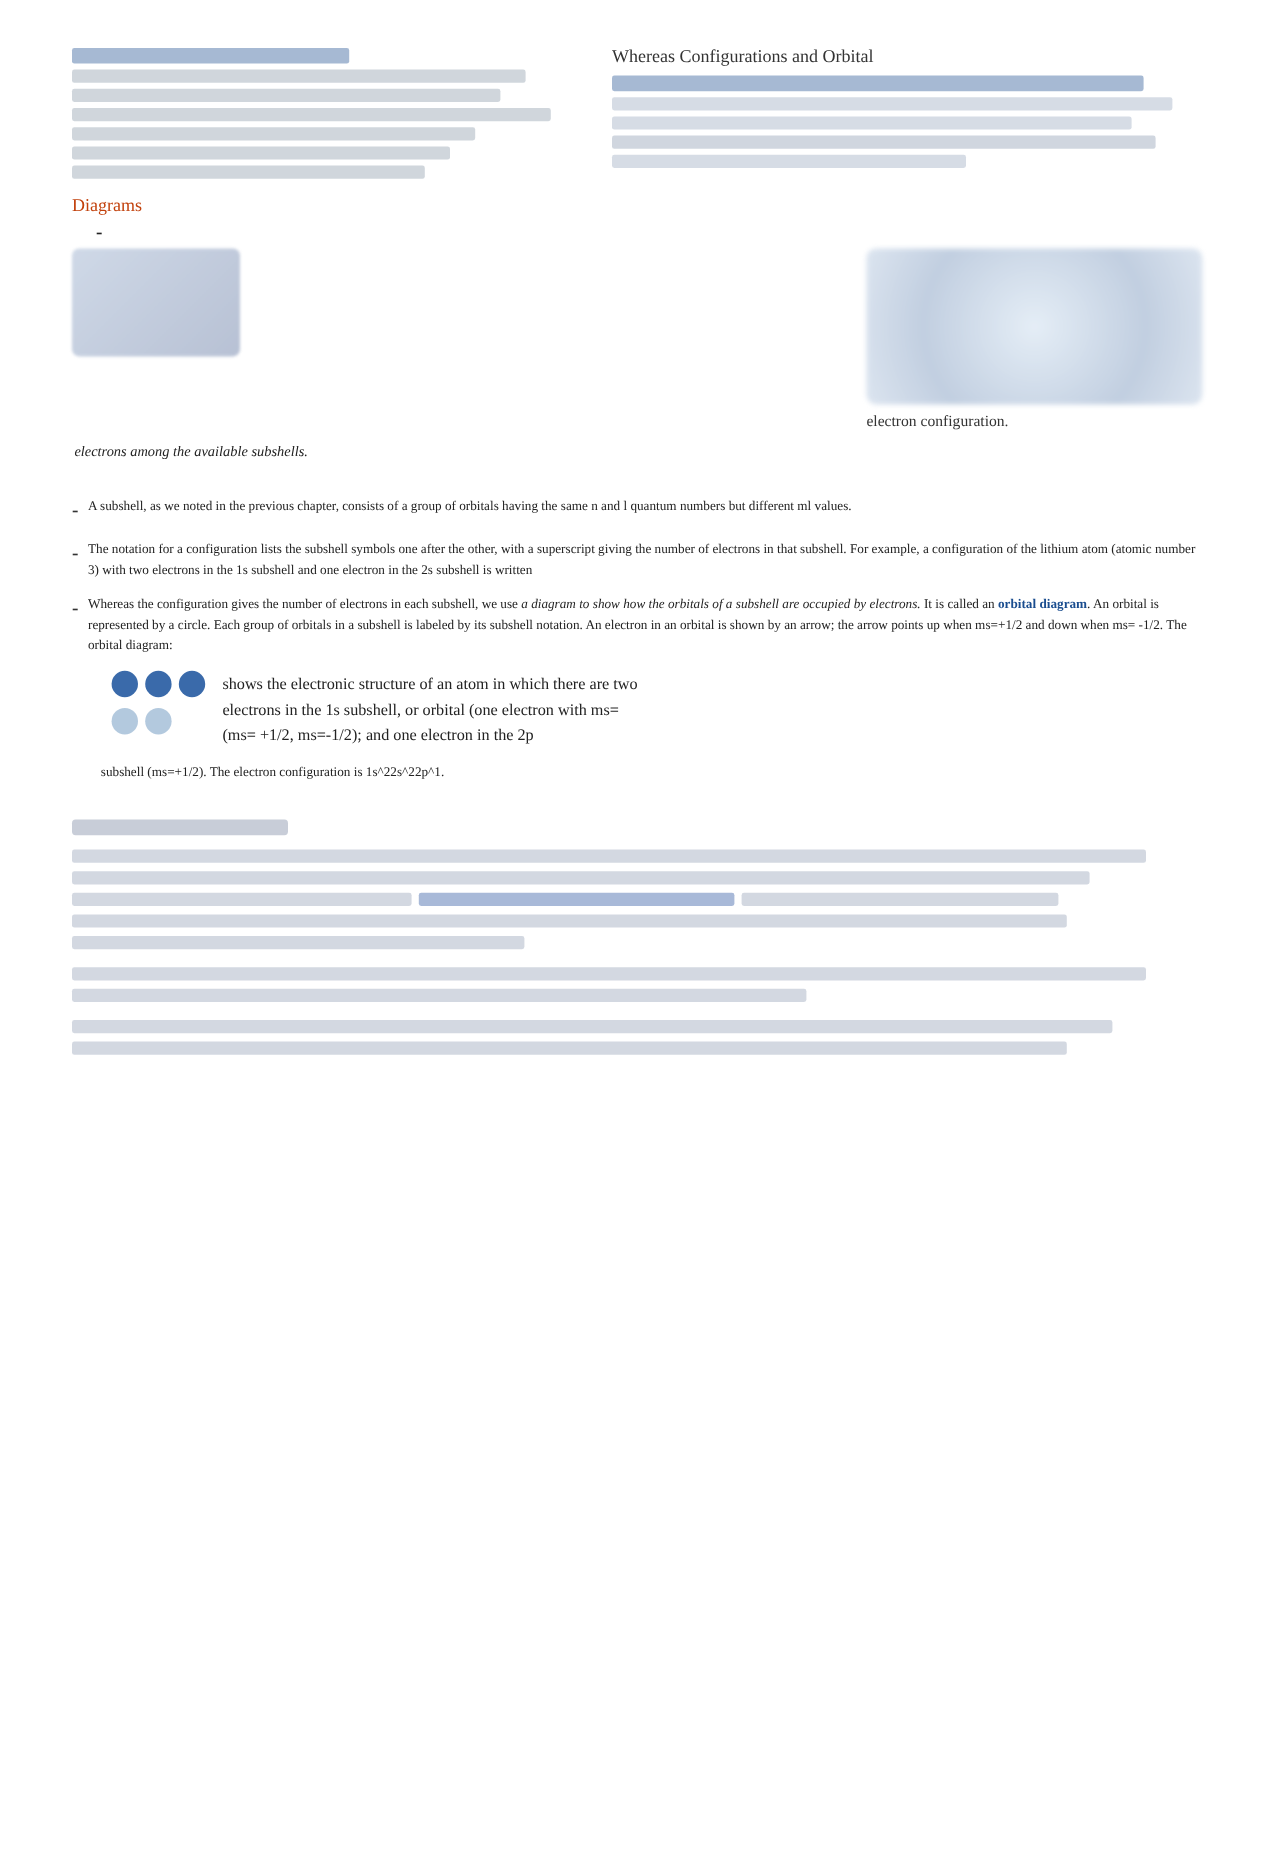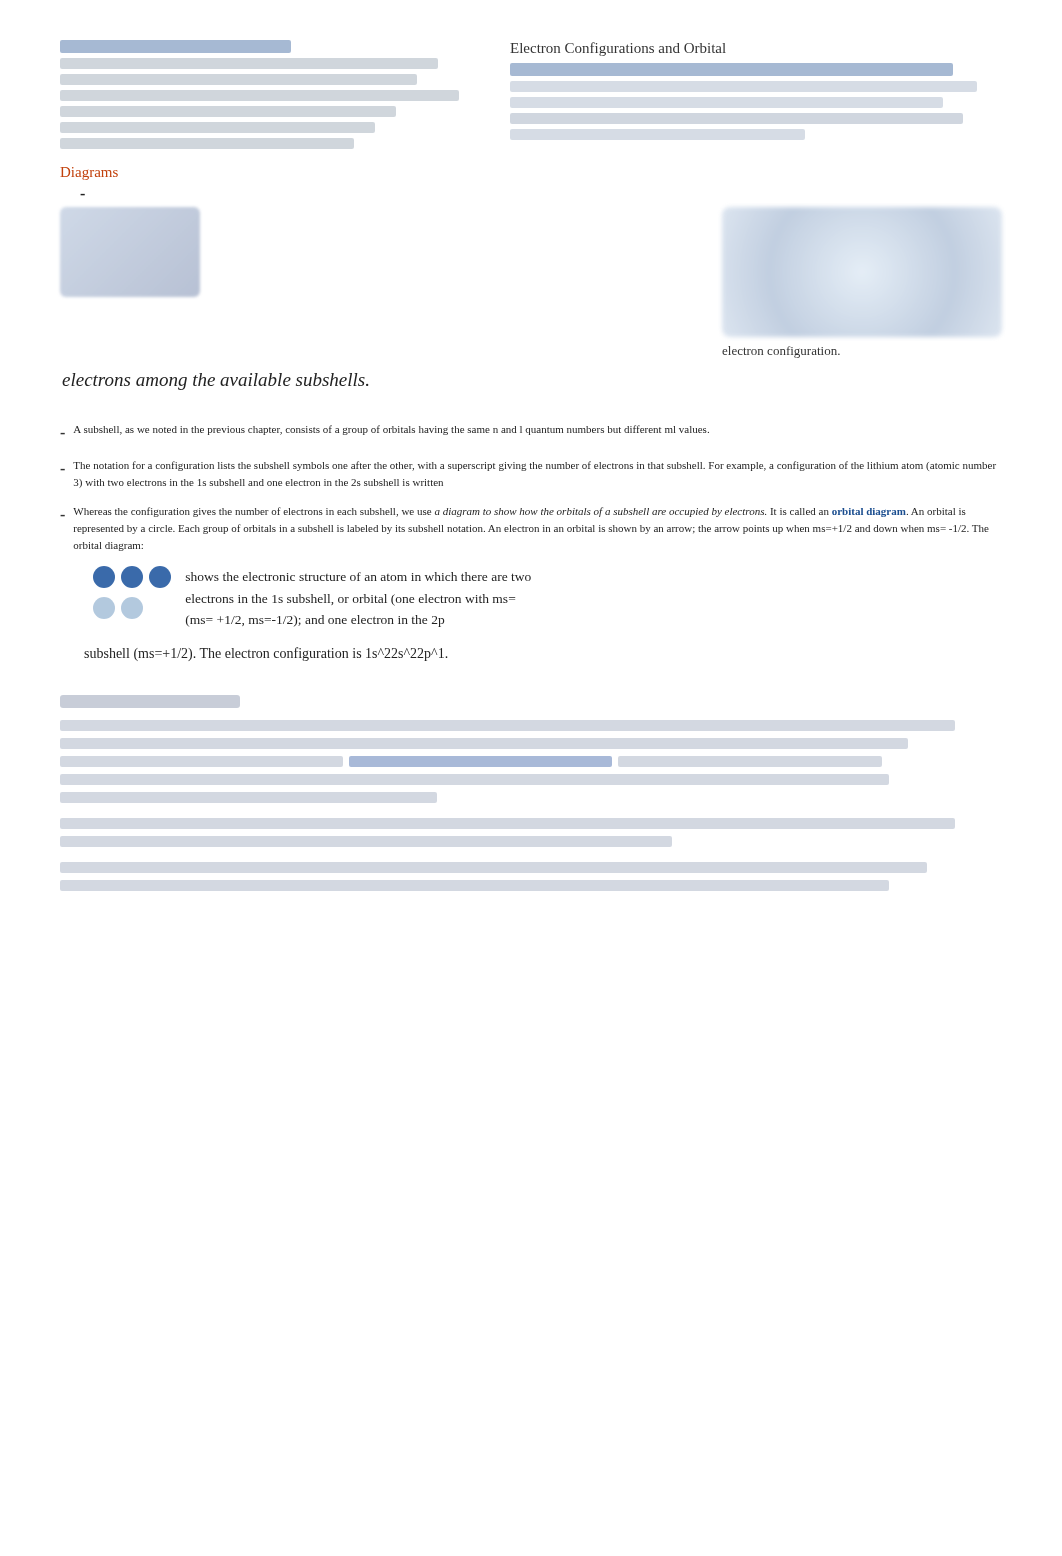--- a/index.html
+++ b/index.html
@@ -61,21 +61,21 @@
       font-style: italic;
     }
 
     .bold-blue {
       font-weight: bold;
       color: #1a4d8f;
     }
 
     
     .electron-config-line {
-      font-size: 14px;
+      font-size: 11px;
       line-height: 1.55;
       margin-bottom: 8px;
     }
 
     
     .bottom-blurred {
       margin-top: 30px;
     }
 
     .bottom-title-bar {
@@ -251,21 +251,21 @@
         <div class="h-blur-highlight" style="width:55%;"></div>
         <div class="h-blur" style="width:90%;"></div>
         <div class="h-blur" style="width:85%;"></div>
         <div class="h-blur" style="width:95%;"></div>
         <div class="h-blur" style="width:80%;"></div>
         <div class="h-blur" style="width:75%;"></div>
         <div class="h-blur" style="width:70%;"></div>
       </div>
     </div>
     <div class="right-col">
-      <div class="page-title">Electron Configurations and Orbital</div>
+      <div class="page-title">Whereas Configurations and Orbital</div>
       <div style="margin-top:6px;">
         <div class="h-blur-highlight" style="width:90%;background:#90a8c8;"></div>
         <div class="h-blur" style="width:95%;background:#c8d0dc;"></div>
         <div class="h-blur" style="width:88%;background:#c8d0dc;"></div>
         <div class="h-blur" style="width:92%;background:#c0c8d4;"></div>
         <div class="h-blur" style="width:60%;background:#c8d0dc;"></div>
       </div>
     </div>
   </div>
 
@@ -281,21 +281,21 @@
     </div>
 
     <div class="dr-right">
       <div class="dr-right-img"></div>
       <div class="dr-right-text">
         <span>electron configuration.</span>
       </div>
     </div>
   </div>
 
-  <div style="font-size:19px; margin-bottom:30px; font-style:italic; margin-left:2px;">electrons among the available subshells.</div>
+  <div style="font-size:12px; margin-bottom:30px; font-style:italic; margin-left:2px;">electrons among the available subshells.</div>
 
   <div class="bullet-section">
 
     <div class="dash-item">
       <span class="dash">-</span>
       <div class="dash-content">
         <span>A subshell, as we noted in the previous chapter, consists of a group of orbitals having the same n and l quantum numbers but different ml values.</span>
       </div>
     </div>
 

